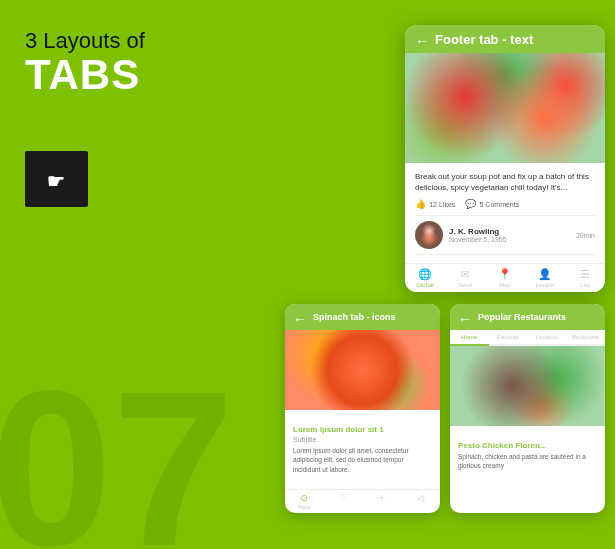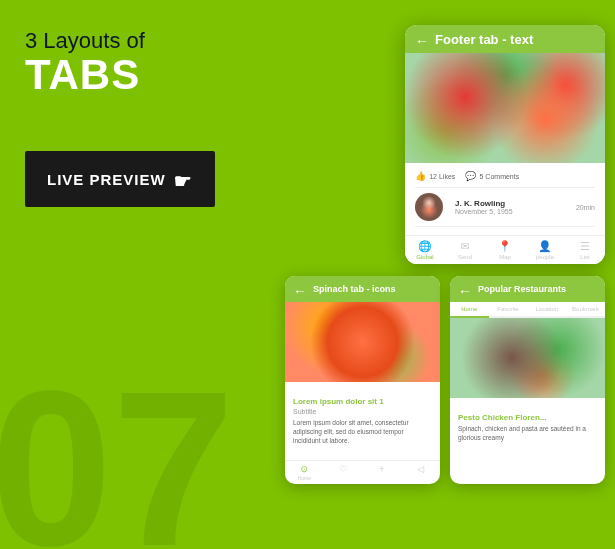--- a/index.html
+++ b/index.html
@@ -154,21 +154,21 @@
       color: #666;
     }
 
     .meta-icon {
       font-size: 9px;
     }
 
     .phone-author {
       display: flex;
       align-items: center;
-      gap: 12px;
+      gap: 6px;
       padding: 5px 0;
       border-top: 1px solid #eee;
       border-bottom: 1px solid #eee;
     }
 
     .author-avatar {
       width: 28px;
       height: 28px;
       border-radius: 50%;
       background: linear-gradient(135deg, #8bc34a, #4caf50);
@@ -368,36 +368,36 @@
   </style>
 </head>
 <body>
 
 <div class="watermark">07</div>
 
 <div class="left-panel">
   <div class="title-small">3 Layouts of</div>
   <div class="title-large">TABS</div>
   <button class="live-preview-btn">
-    <span>LIVE PREVIEW</span>
     <span class="cursor-icon">☛</span>
   </button>
 </div>
 
 <div class="phones-container">
 
   <div class="phone-main">
     <div class="phone-header">
       <span class="back-arrow">←</span>
       <span class="phone-header-title">Footer tab - text</span>
     </div>
     <div class="phone-hero-img">
       <div class="food-img-main"></div>
     </div>
     <div class="phone-content">
+      <div class="phone-desc">Break out your soup pot and fix up a batch of this delicious, spicy vegetarian chili today! It's...</div>
       <div class="phone-meta">
         <div class="meta-item">
           <span class="meta-icon">👍</span>
           <span>12 Likes</span>
         </div>
         <div class="meta-item">
           <span class="meta-icon">💬</span>
           <span>5 Comments</span>
         </div>
       </div>

